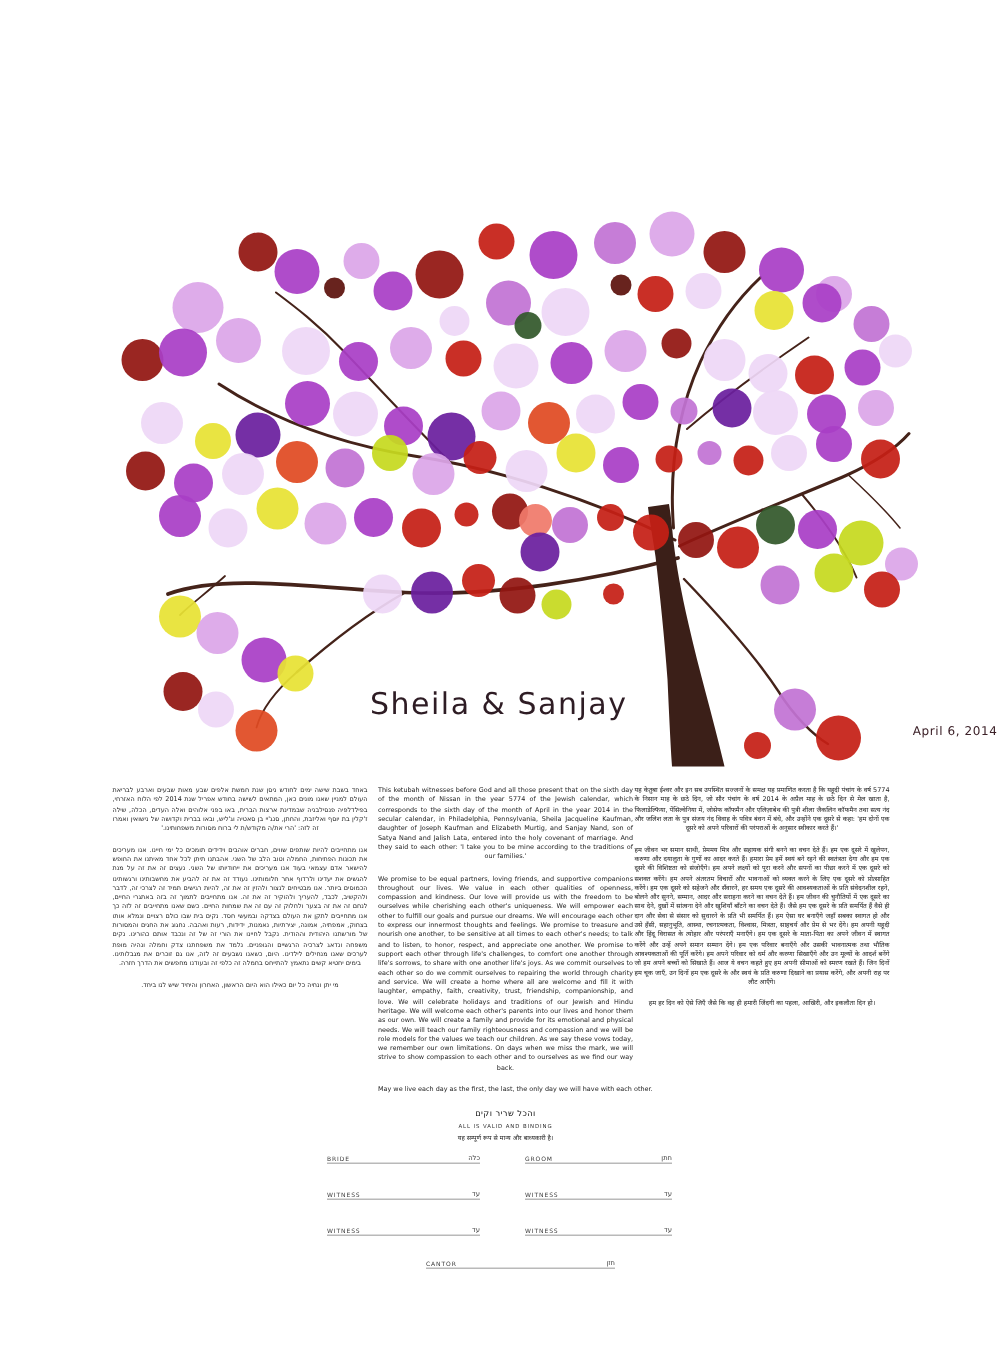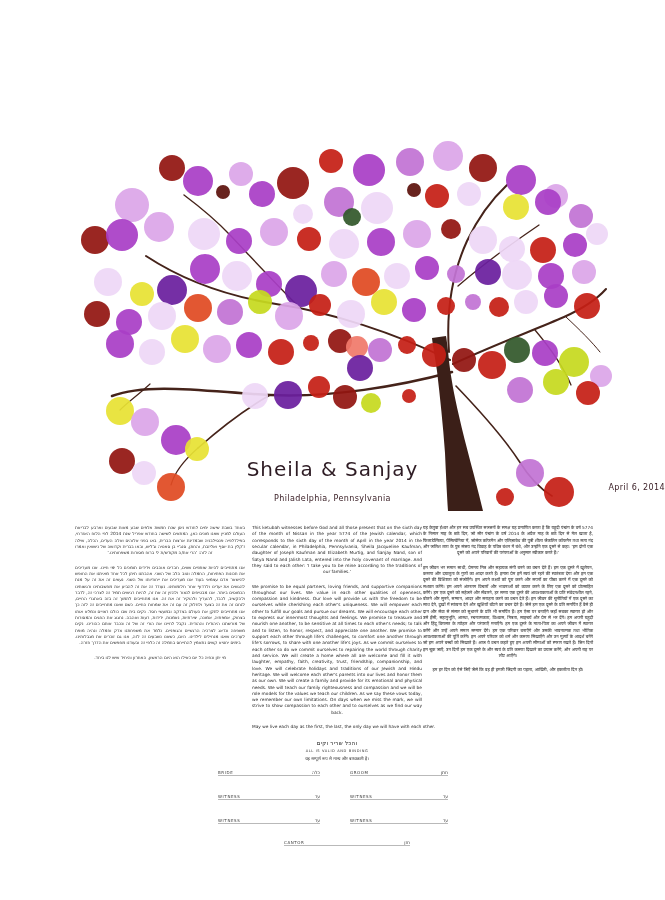--- a/index.html
+++ b/index.html
@@ -163,21 +163,20 @@
       <circle cx="144" cy="429" r="12" fill="#eed7f6" fill-opacity="0.93"></circle>
       <circle cx="171" cy="443" r="14" fill="#e04a22" fill-opacity="0.93"></circle>
       <circle cx="530" cy="429" r="14" fill="#c273d4" fill-opacity="0.93"></circle>
       <circle cx="559" cy="448" r="15" fill="#c51f16" fill-opacity="0.93"></circle>
       <circle cx="505" cy="453" r="9" fill="#c51f16" fill-opacity="0.93"></circle>
     </svg>
 
   <div class="title-block">
     <div class="couple-names">Sheila &amp; Sanjay</div>
     <div class="wedding-date">April 6, 2014</div>
-    <div class="wedding-location">Philadelphia, Pennsylvania</div>
   </div>
 
   <div class="col" id="col-he" lang="he">
     <p>באחד בשבת שישה ימים לחודש ניסן שנת חמשת אלפים שבע מאות שבעים וארבע לבריאת העולם למניין שאנו מונים כאן, המתאים לשישה בחודש אפריל שנת 2014 לפי הלוח האזרחי, בפילדלפיה פנסילבניה שבמדינת ארצות הברית, באו בפני אלוהים ואלה העדים, הכלה, שילה ז'קלין בת יוסף ואליזבת, והחתן, סנג'יי בן סאטיה וג'ליש, ובאו בברית וקדושה של נישואין ואמרו זה לזה: 'הרי את/ה מקודש/ת לי ברוח מסורות משפחותינו.'</p>
     <p>אנו מתחייבים להיות שותפים שווים, חברים אוהבים וידידים תומכים כל ימי חיינו. אנו מעריכים את תכונות הפתיחות, החמלה וטוב הלב של השני. אהבתנו תיתן לכל אחד מאיתנו את החופש להישאר אדם עצמאי בעוד אנו מעריכים את ייחודיותו של השני. נעצים זה את זה על מנת להגשים את יעדינו ולרדוף אחר חלומותינו. נעודד זה את זה להביע את מחשבותינו ורגשותינו הכמוסים ביותר. אנו מבטיחים לנצור ולהזין זה את זה, להיות רגישים תמיד זה לצרכי זה, לדבר ולהקשיב, לכבד, להעריך ולהוקיר זה את זה. אנו מתחייבים לתמוך זה בזה באתגרי החיים, לנחם זה את זה בצער ולחלוק זה עם זה את שמחות החיים. כשם שאנו מתחייבים זה לזה כך אנו מתחייבים לתקן את העולם בצדקה ובמעשי חסד. נקים בית שבו כולם רצויים ונמלא אותו בצחוק, אמפתיה, אמונה, יצירתיות, נאמנות, ידידות, רעות ואהבה. נחגוג את החגים והמסורות של מורשתנו היהודית וההודית. נקבל לחיינו את הורי זה של זה ונכבד אותם כהורינו. נקים משפחה ונדאג לצרכיה הרגשיים והגופניים. נלמד את משפחתנו צדק וחמלה ונהיה מופת לערכים שאנו מנחילים לילדינו. היום, כשאנו נשבעים זה לזה, אנו גם זוכרים את מגבלותינו. בימים יחטיא קשים נתאמץ להתייחס בחמלה זה כלפי זה ובעודנו מחפשים את הדרך חזרה.</p>
     <span class="closing">מי יתן ונחיה כל יום כאילו הוא היום הראשון, האחרון והיחיד שיש לנו ביחד.</span>
   </div>
 
   <div class="col" id="col-en">
     <p>This ketubah witnesses before God and all those present that on the sixth day of the month of Nissan in the year 5774 of the Jewish calendar, which corresponds to the sixth day of the month of April in the year 2014 in the secular calendar, in Philadelphia, Pennsylvania, Sheila Jacqueline Kaufman, daughter of Joseph Kaufman and Elizabeth Murtig, and Sanjay Nand, son of Satya Nand and Jalish Lata, entered into the holy covenant of marriage. And they said to each other: 'I take you to be mine according to the traditions of our families.'</p>

